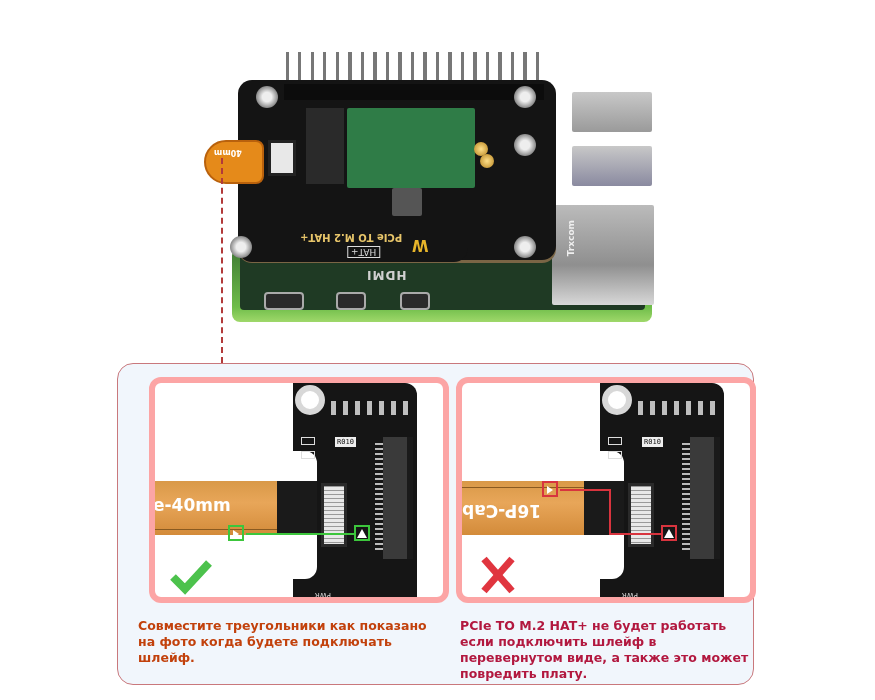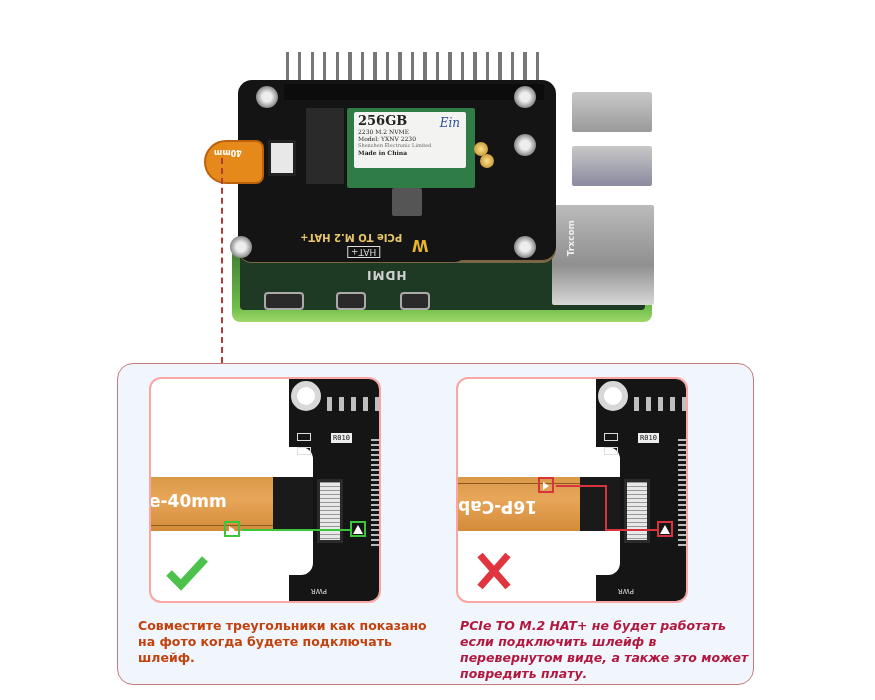--- a/index.html
+++ b/index.html
@@ -33,21 +33,21 @@
   .port { position: absolute; background: #2a2a2a; border: 2px solid #aaa; border-radius: 4px; }
   .usb { position: absolute; left: 572px; width: 80px; height: 40px; background: linear-gradient(#c8c8c8, #9a9a9a); border-radius: 2px; }
   .eth { position: absolute; left: 552px; top: 205px; width: 102px; height: 100px; background: linear-gradient(#bbb, #8f8f8f 60%, #d8d8d8); border-radius: 2px; }
   .eth-text { position: absolute; left: 566px; top: 220px; color: #eee; font-size: 9px; font-weight: bold; writing-mode: vertical-rl; transform: rotate(180deg); }
   .ribbon { position: absolute; left: 204px; top: 140px; width: 60px; height: 44px; background: #e58a1a; border-radius: 22px 8px 8px 22px; border: 2px solid #b9610c; }
   .ribbon-text { position: absolute; left: 214px; top: 148px; color: #fff; font-size: 8px; font-weight: bold; transform: rotate(180deg); }
   .leader { position: absolute; left: 221px; top: 158px; width: 0; height: 205px; border-left: 2px dashed #b23a3a; }
 
   
   .card { position: absolute; left: 117px; top: 363px; width: 637px; height: 322px; background: #f1f6fc; border: 1.5px solid #c9787c; border-radius: 16px; }
-  .panel { position: absolute; top: 377px; width: 232px; height: 226px; background: #ffffff; border-radius: 12px; overflow: hidden; border: 2px solid #fca5a5; }
+  .panel { position: absolute; top: 377px; width: 300px; height: 226px; background: #ffffff; border-radius: 12px; overflow: hidden; border: 6px solid #fca5a5; }
   .panel-left { left: 149px; }
   .panel-right { left: 456px; }
 
   .pcb { position: absolute; left: 138px; top: 0; width: 124px; height: 226px; background: #151515; border-radius: 0 12px 0 0; }
   .pcb-notch { position: absolute; left: 138px; top: 68px; width: 24px; height: 128px; background: #ffffff; border-radius: 0 12px 12px 0; }
   .pcb-hole { position: absolute; left: 140px; top: 2px; width: 30px; height: 30px; border-radius: 50%; background: #fff; border: 6px solid #d8d8d8; }
   .pins-row { position: absolute; left: 176px; top: 18px; width: 84px; height: 14px;
     background: repeating-linear-gradient(90deg, #ddd 0 5px, transparent 5px 12px); opacity: .85; }
   .r010 { position: absolute; left: 180px; top: 54px; background: #eee; color: #111; font-size: 7px; padding: 1px 2px; font-family: "DejaVu Sans Mono", monospace; }
   .smd { position: absolute; width: 14px; height: 8px; border: 1px solid #ddd; }
@@ -63,21 +63,21 @@
   .cable-line { position: absolute; left: 0; width: 122px; height: 1px; background: #8a5a20; }
   .cable-text { position: absolute; color: #ffffff; font-size: 17px; font-weight: bold; white-space: nowrap; }
   .marker { position: absolute; width: 16px; height: 16px; border: 2px solid; }
   .marker .tri { position: absolute; left: 3px; top: 3px; width: 0; height: 0; border-top: 4px solid transparent; border-bottom: 4px solid transparent; border-left: 6px solid #fff; }
   .target-tri { position: absolute; width: 0; height: 0; border-left: 5px solid transparent; border-right: 5px solid transparent; border-bottom: 9px solid #fff; }
   .conn-line { position: absolute; }
   .icon-mark { position: absolute; left: 14px; top: 172px; width: 44px; height: 40px; }
 
   .caption { position: absolute; top: 618px; font-weight: bold; font-size: 12.5px; line-height: 16px; }
   .caption-left { left: 138px; width: 300px; color: #c2410c; }
-  .caption-right { left: 460px; width: 290px; color: #b2183f; font-style: italic; }
+  .caption-right { left: 460px; width: 290px; color: #b2183f; }
 </style>
 </head>
 <body>
 
 <div class="product">
   <div class="pi-green"></div>
   <div class="pi-body"></div>
 
   <div class="usb" style="top:92px"></div>
   <div class="usb" style="top:146px; background:linear-gradient(#c8c8c8,#8a8aa0);"></div>
@@ -90,28 +90,20 @@
   <div class="header-block"></div>
 
   <div class="screw" style="left:256px;top:86px"></div>
   <div class="screw" style="left:514px;top:86px"></div>
   <div class="screw" style="left:230px;top:236px"></div>
   <div class="screw" style="left:514px;top:236px"></div>
   <div class="screw" style="left:514px;top:134px"></div>
 
   <div class="m2-slot"></div>
   <div class="ssd"></div>
-  <div class="ssd-label">
-    <div class="ssd-cap">256GB</div>
-    <div class="ssd-line">2230 M.2 NVME</div>
-    <div class="ssd-line">Model: YXNV 2230</div>
-    <div class="ssd-line" style="font-size:5px;color:#666">Shenzhen Electronic Limited</div>
-    <div class="ssd-line" style="font-weight:bold">Made in China</div>
-    <span class="ssd-brand">Ein</span>
-  </div>
   <div class="standoff-gold" style="left:474px;top:142px"></div>
   <div class="standoff-gold" style="left:480px;top:154px"></div>
 
   <div class="fpc-conn"></div>
   <div class="inductor"></div>
 
   <div class="hat-text">PCIe TO M.2 HAT+</div>
   <div class="hat-badge">HAT+</div>
   <div class="ws-logo">W</div>
   <div class="hdmi-text">HDMI</div>

